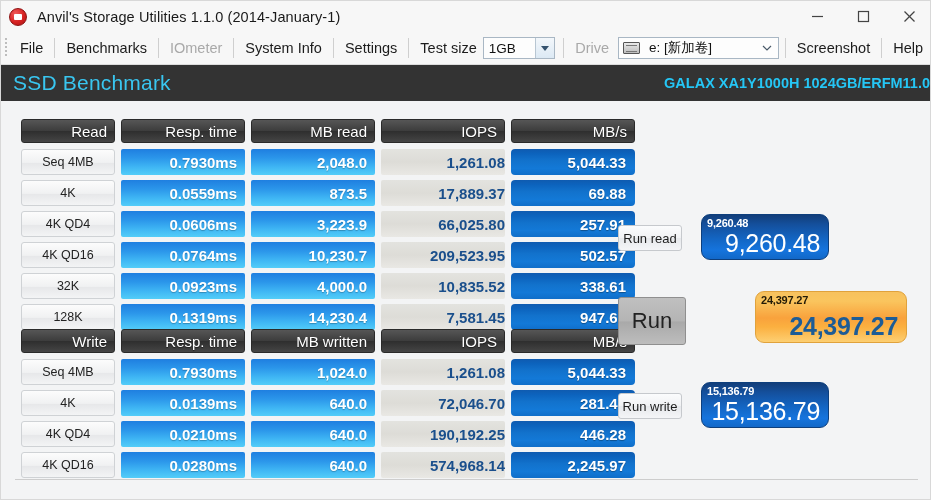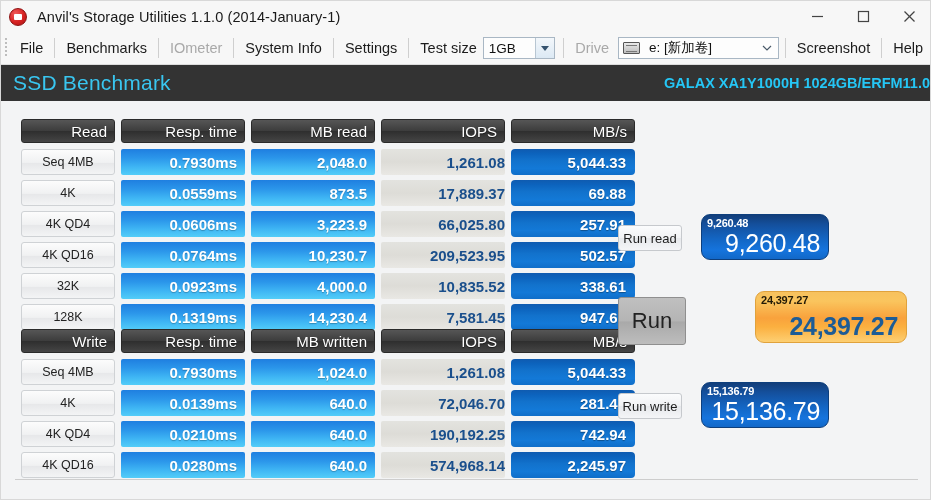--- a/index.html
+++ b/index.html
@@ -500,21 +500,21 @@
         <div class="cell bcell c-resp">0.0139ms</div>
         <div class="cell bcell c-mb">640.0</div>
         <div class="cell gcell c-iops">72,046.70</div>
         <div class="cell dcell c-mbs">281.43</div>
       </div>
       <div class="trow">
         <div class="cell lcell c-label">4K QD4</div>
         <div class="cell bcell c-resp">0.0210ms</div>
         <div class="cell bcell c-mb">640.0</div>
         <div class="cell gcell c-iops">190,192.25</div>
-        <div class="cell dcell c-mbs">742.94</div>
+        <div class="cell dcell c-mbs">446.28</div>
       </div>
       <div class="trow">
         <div class="cell lcell c-label">4K QD16</div>
         <div class="cell bcell c-resp">0.0280ms</div>
         <div class="cell bcell c-mb">640.0</div>
         <div class="cell gcell c-iops">574,968.14</div>
         <div class="cell dcell c-mbs">2,245.97</div>
       </div>
     </div>
 

